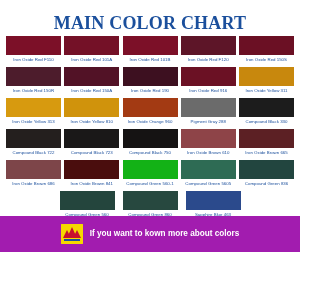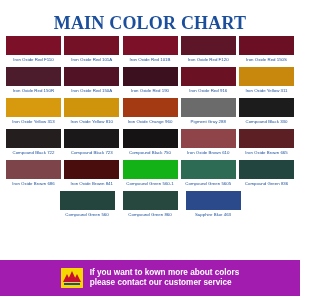--- a/index.html
+++ b/index.html
@@ -9,21 +9,21 @@
   body {
     width: 300px;
     height: 300px;
     background: #ffffff;
     font-family: "Liberation Sans", sans-serif;
     overflow: hidden;
     position: relative;
   }
   #page-root {
     width: 300px;
-    height: 296px;
+    height: 252px;
     position: relative;
     background: #ffffff;
     box-sizing: border-box;
   }
   .chart-title {
     text-align: center;
     color: #1b4f9c;
     font-weight: bold;
     font-size: 18px;
     letter-spacing: 0.2px;
@@ -253,18 +253,17 @@
         <svg width="22" height="20" viewBox="0 0 22 20" aria-hidden="true">
           <rect x="0" y="0" width="22" height="20" fill="#f5d800"></rect>
           <polygon points="11,3 16,14 6,14" fill="#c8102e"></polygon>
           <polygon points="6,6 10,14 2,14" fill="#c8102e"></polygon>
           <polygon points="16,6 20,14 12,14" fill="#c8102e"></polygon>
           <rect x="3" y="15" width="16" height="2" fill="#1b4f9c"></rect>
         </svg>
       </div>
       <div>
         <div class="banner-text">If you want to kown more about colors</div>
-        <div class="banner-text">please contact our customer service</div>
       </div>
     </div>
   </div>
 
 </div>
 
 </body></html>

